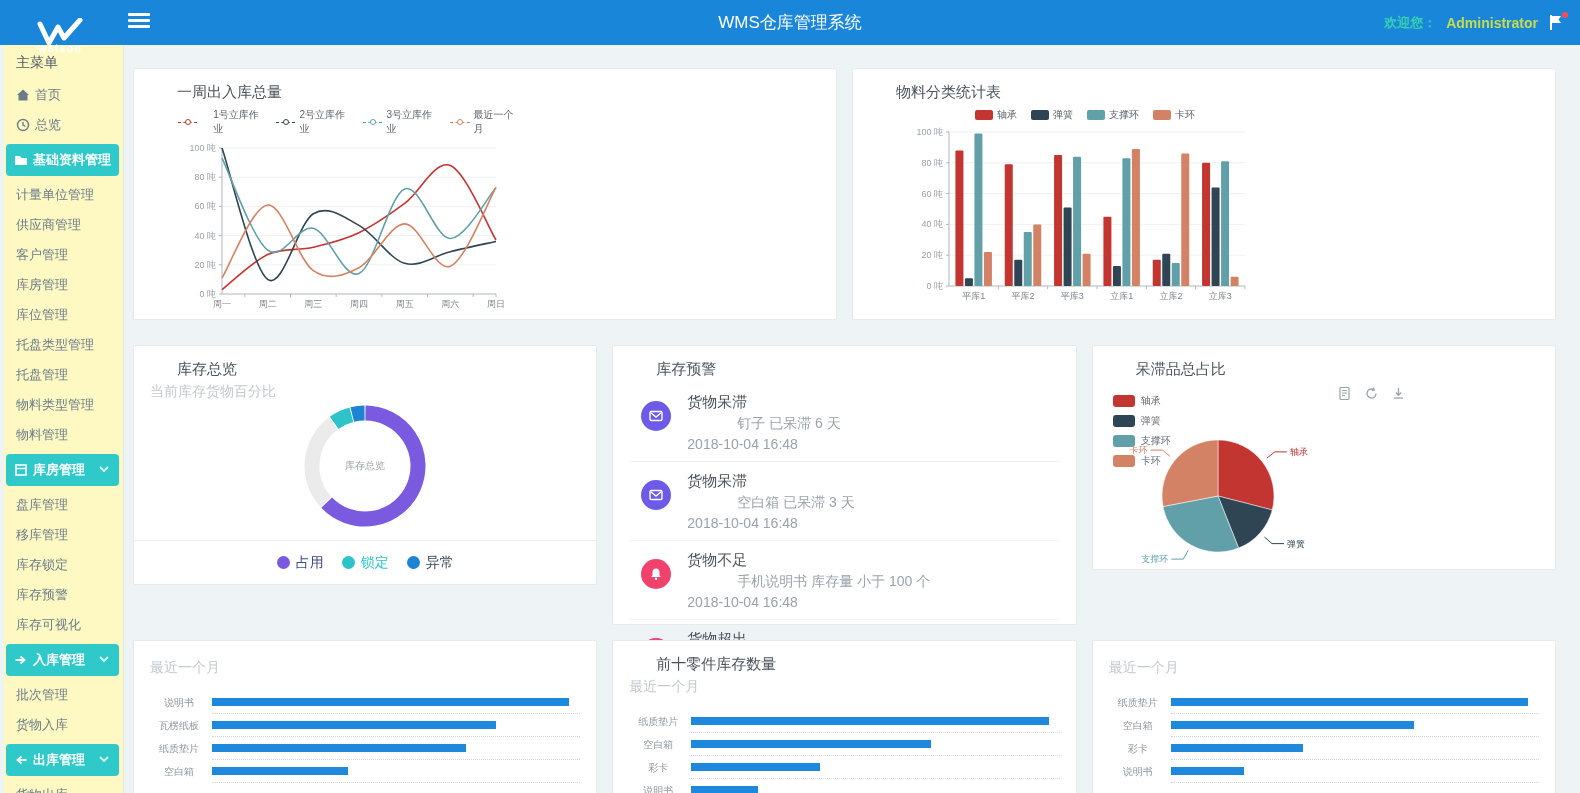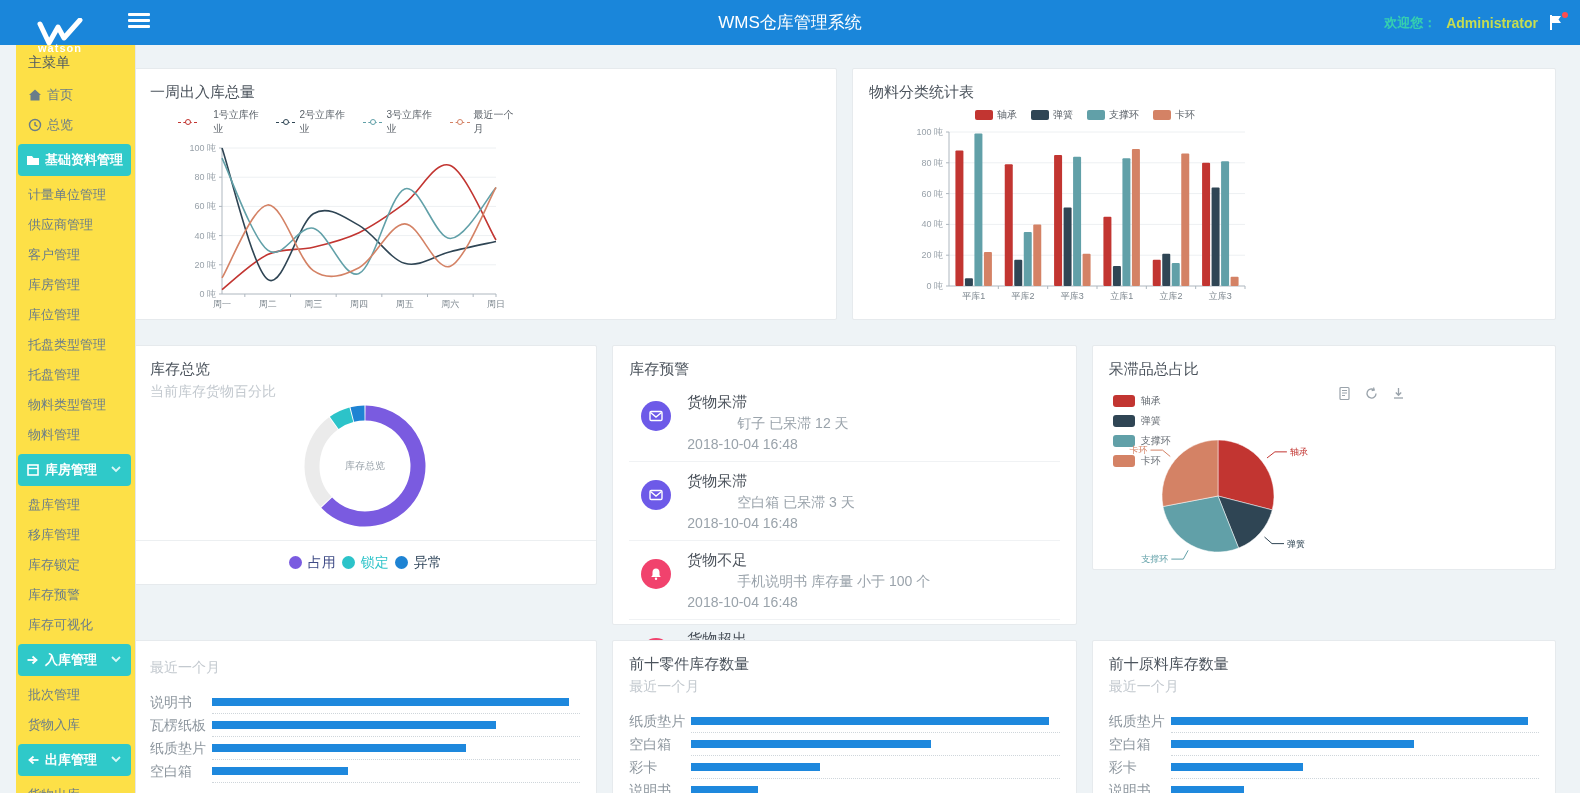--- a/index.html
+++ b/index.html
@@ -13,36 +13,36 @@
   .hamburger { position:absolute; left:128px; top:13px; width:22px; height:18px; cursor:pointer; }
   .hamburger i { display:block; height:3px; background:#fff; margin-bottom:3px; border-radius:1px; }
   .header-title { position:absolute; left:0; top:0; width:100%; height:45px; line-height:45px;
                   text-align:center; color:#fff; font-size:17px; }
   .header-right { position:absolute; right:14px; top:0; height:45px; display:flex; align-items:center; gap:10px; }
   .welcome { color:#35d0af; font-size:13px; font-weight:bold; }
   .username { color:#c5dc51; font-size:14px; font-weight:bold; cursor:pointer; }
   .flag-btn { position:relative; cursor:pointer; width:18px; height:18px; }
   .flag-badge { position:absolute; right:-2px; top:-2px; width:6px; height:6px; border-radius:50%; background:#ff4d4f; }
   
-  .sidebar { position:fixed; left:16px; top:45px; width:120px; height:748px; background:#fde047;
+  .sidebar { position:fixed; left:4px; top:45px; width:120px; height:748px; background:#fef9c3;
              border-right:1px solid #e4e8ea; z-index:10; overflow:hidden; }
   .sb-section { padding:9px 0 8px 12px; color:#4c5864; font-size:14px; }
   .sb-item { display:flex; align-items:center; gap:5px; padding:6px 0 6px 12px; color:#6b7d89;
              font-size:13px; cursor:pointer; white-space:nowrap; }
   .sb-item svg { flex:0 0 auto; }
   .sb-block { display:flex; align-items:center; gap:5px; background:#2fc9c9; color:#fff;
               font-size:13px; font-weight:bold; border-radius:4px; margin:4px 4px 4px 2px;
               padding:7px 4px 7px 8px; cursor:pointer; white-space:nowrap; }
   .sb-block .chev { margin-left:auto; margin-right:4px; }
   
   .main { position:absolute; left:120px; top:45px; width:1460px; padding:23px 24px 0 13px; }
   .row { display:flex; gap:15px; }
   .panel { background:#fff; border:1px solid #e6eaed; border-radius:2px; position:relative; }
   .p-pad { padding:14px 16px; }
-  .p-title { font-size:15px; color:#4b535c; }
+  .p-title { font-size:15px; color:#4b535c;margin-left:27px; }
   .p-sub { font-size:14px; color:#c3c9cf; margin-top:4px; }
   .row-top .panel { flex:1 1 0; height:252px; }
   .row-mid { margin-top:25px; align-items:flex-start; }
   .row-mid .panel, .row-bot .panel { flex:1 1 0; }
   .row-bot { margin-top:15px; }
   .row-bot .panel { height:260px; }
   #panel-overview { height:240px; }
   #panel-alerts { height:280px; }
   #panel-stagnant { height:225px; }
   
@@ -52,42 +52,42 @@
   .lg-line .mark .dash { position:absolute; top:3px; left:0; right:0; border-top:1px dashed currentColor; }
   .lg-line .mark .dot { position:absolute; left:7px; top:0; width:6px; height:6px; border:1px solid currentColor;
                         border-radius:50%; background:#fff; }
   .lg-line .lbl, .lg-rect .lbl, .lg-chip .lbl { font-size:10px; color:#5a6168; }
   .lg-rect { display:flex; align-items:center; gap:4px; cursor:pointer; }
   .lg-rect .sw { width:18px; height:10px; border-radius:2px; }
   .chart-block { margin-left:28px; width:340px; }
   
   .donut-wrap { display:flex; justify-content:center; }
   .donut-legend { position:absolute; left:0; right:0; bottom:0; height:44px; border-top:1px solid #eceff1;
-                  display:flex; align-items:center; justify-content:center; gap:6px; }
+                  display:flex; align-items:center; justify-content:center; gap:18px; }
   .dl-item { display:flex; align-items:center; gap:6px; font-size:14px; cursor:pointer; }
   .dl-item .dot { width:13px; height:13px; border-radius:50%; }
   
   .alert-item { display:flex; padding:10px 0 9px; border-bottom:1px solid #f0f2f4; }
   .alert-item:last-child { border-bottom:none; }
   .alert-ico { width:30px; height:30px; border-radius:50%; margin:8px 16px 0 12px; flex:0 0 auto;
                display:flex; align-items:center; justify-content:center; }
   .alert-title { font-size:15px; color:#4a515a; }
   .alert-desc { font-size:14px; color:#9aa3ab; margin:3px 0 3px 50px; }
   .alert-time { font-size:14px; color:#9aa3ab; }
   
   .toolbox { position:absolute; left:244px; top:40px; display:flex; gap:12px; }
   .toolbox span { cursor:pointer; }
   .pie-legend { position:absolute; left:20px; top:48px; }
   .pl-item { display:flex; align-items:center; gap:6px; margin-bottom:6px; cursor:pointer; }
   .pl-item .sw { width:22px; height:12px; border-radius:3px; }
   .pl-item .lbl { font-size:10px; color:#666c73; }
   
   .hbar-area { margin-top:14px; }
   .hbar-row { display:flex; align-items:center; height:23px; }
-  .hbar-label { width:62px; text-align:left; font-size:14px; color:#8d969e; padding-right:4px; flex:0 0 auto; }
+  .hbar-label { width:62px; text-align:center; font-size:10px; color:#8d969e; padding-right:4px; flex:0 0 auto; }
   .hbar-track { flex:1 1 auto; position:relative; height:100%; border-bottom:1px dotted #cfd6db; }
   .hbar-bar { position:absolute; left:0; top:7px; height:8px; background:#1e88dd; }
   svg text { font-family:"Liberation Sans","DejaVu Sans",sans-serif; }
 </style>
 </head>
 <body>
 
 <div class="header">
   <div class="logo">
     <svg width="52" height="28" viewBox="0 0 52 28">
@@ -411,21 +411,21 @@
       <div id="alert-list" style="margin-top:4px;">
           <div class="alert-item">
             <div class="alert-ico" style="background: rgb(109, 90, 232);">
               <svg width="16" height="16" viewBox="0 0 16 16">
                 <rect x="2" y="3.5" width="12" height="9" rx="1.2" fill="none" stroke="#fff" stroke-width="1.4"></rect>
                 <path d="M2.5 4.5 L8 9 L13.5 4.5" fill="none" stroke="#fff" stroke-width="1.4"></path>
               </svg>
             </div>
             <div>
               <div class="alert-title">货物呆滞</div>
-              <div class="alert-desc">钉子 已呆滞 12 天</div>
+              <div class="alert-desc">钉子 已呆滞 6 天</div>
               <div class="alert-time">2018-10-04 16:48</div>
             </div>
           </div>
           <div class="alert-item">
             <div class="alert-ico" style="background: rgb(109, 90, 232);">
               <svg width="16" height="16" viewBox="0 0 16 16">
                 <rect x="2" y="3.5" width="12" height="9" rx="1.2" fill="none" stroke="#fff" stroke-width="1.4"></rect>
                 <path d="M2.5 4.5 L8 9 L13.5 4.5" fill="none" stroke="#fff" stroke-width="1.4"></path>
               </svg>
             </div>
@@ -569,21 +569,20 @@
           </div>
           <div class="hbar-row">
             <div class="hbar-label">说明书</div>
             <div class="hbar-track">
               <div class="hbar-bar" style="width: 18%; background: rgb(30, 136, 221);"></div>
             </div>
           </div>
         </div>
     </div>
     <div class="panel p-pad">
-      <div class="p-title">前十原料库存数量</div>
       <div class="p-sub">最近一个月</div>
       <div class="hbar-area" id="hbar-2">
           <div class="hbar-row">
             <div class="hbar-label">纸质垫片</div>
             <div class="hbar-track">
               <div class="hbar-bar" style="width: 97%; background: rgb(30, 136, 221);"></div>
             </div>
           </div>
           <div class="hbar-row">
             <div class="hbar-label">空白箱</div>

